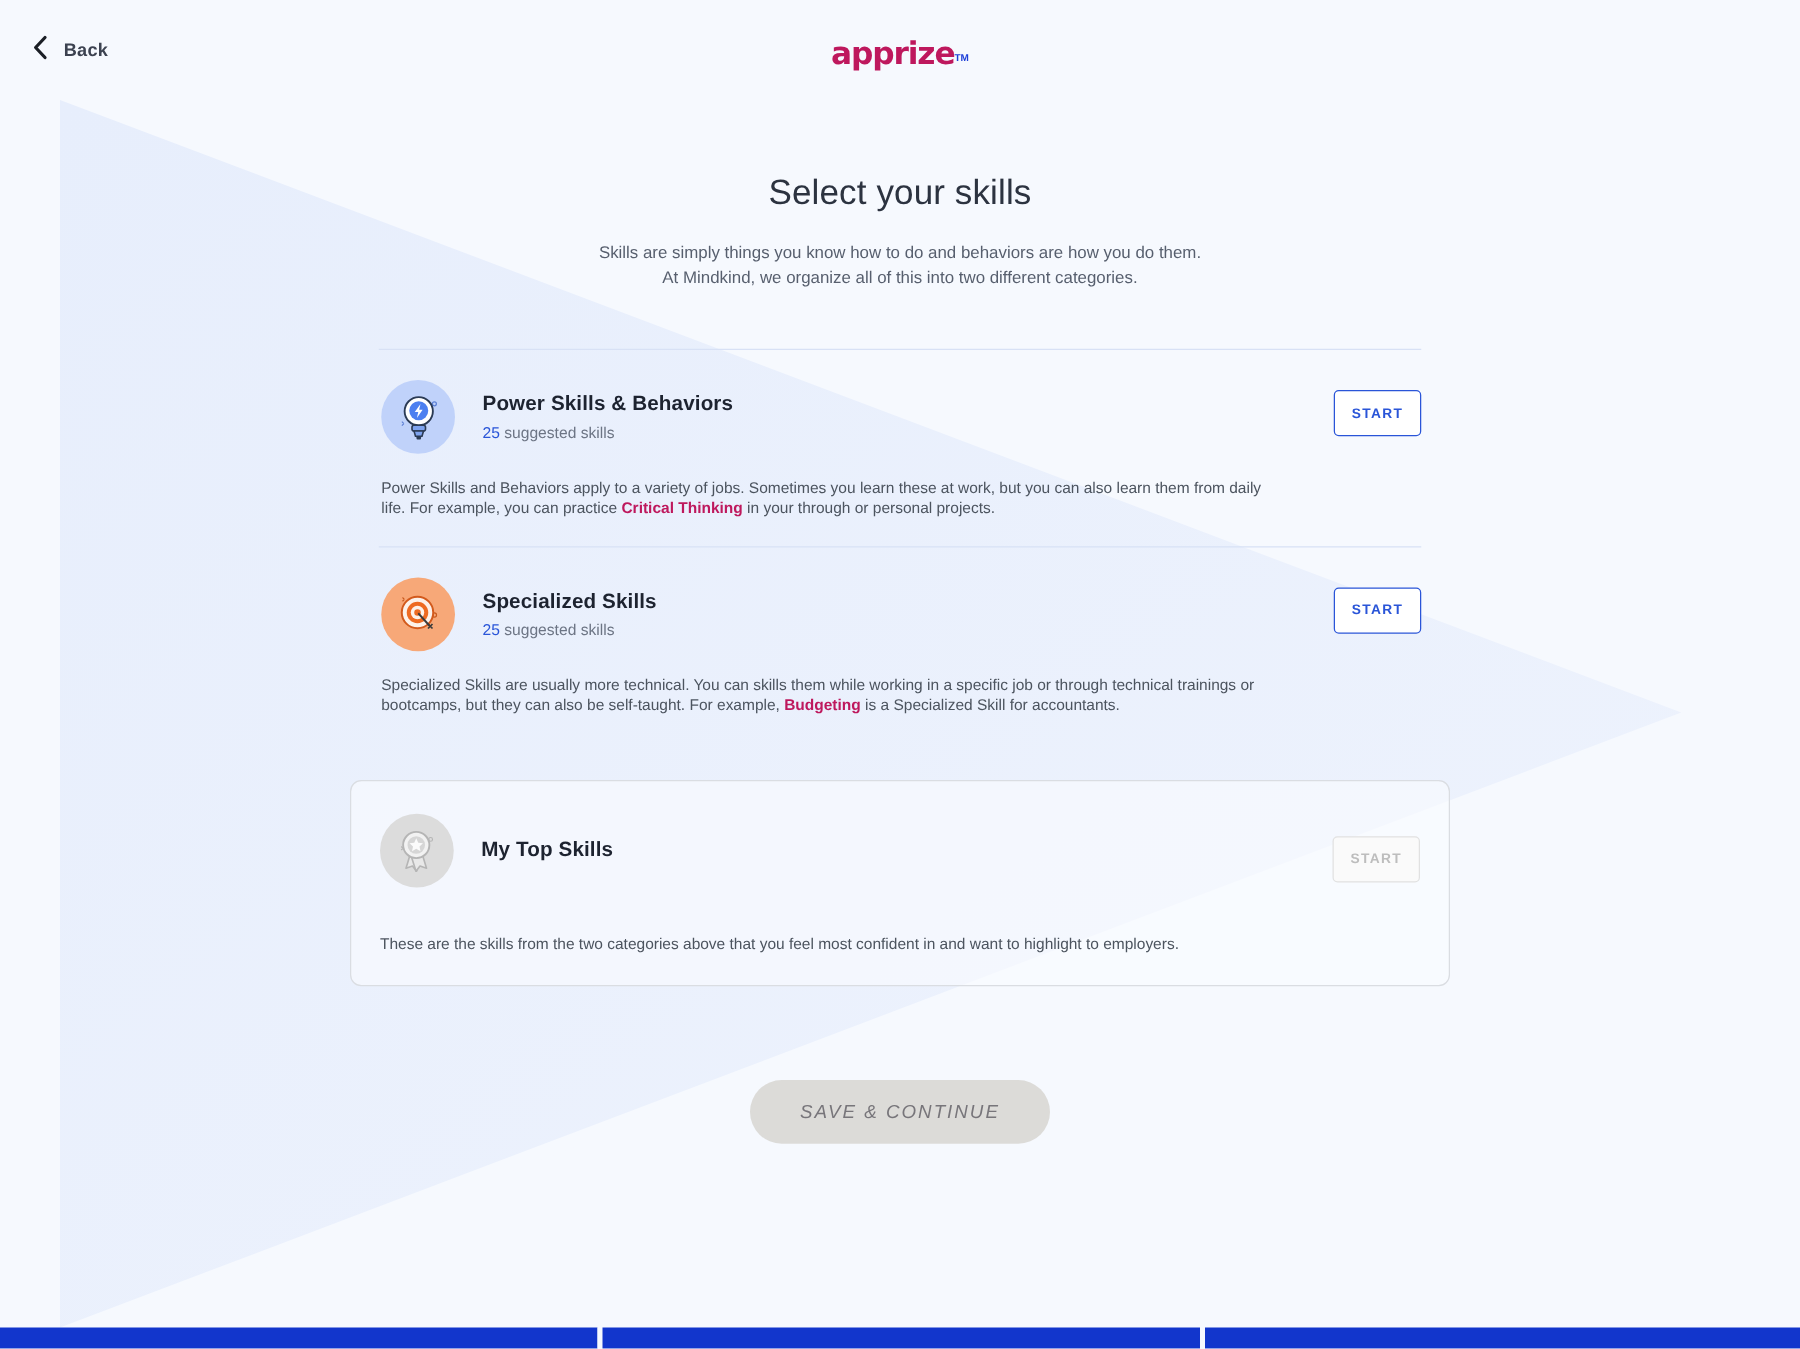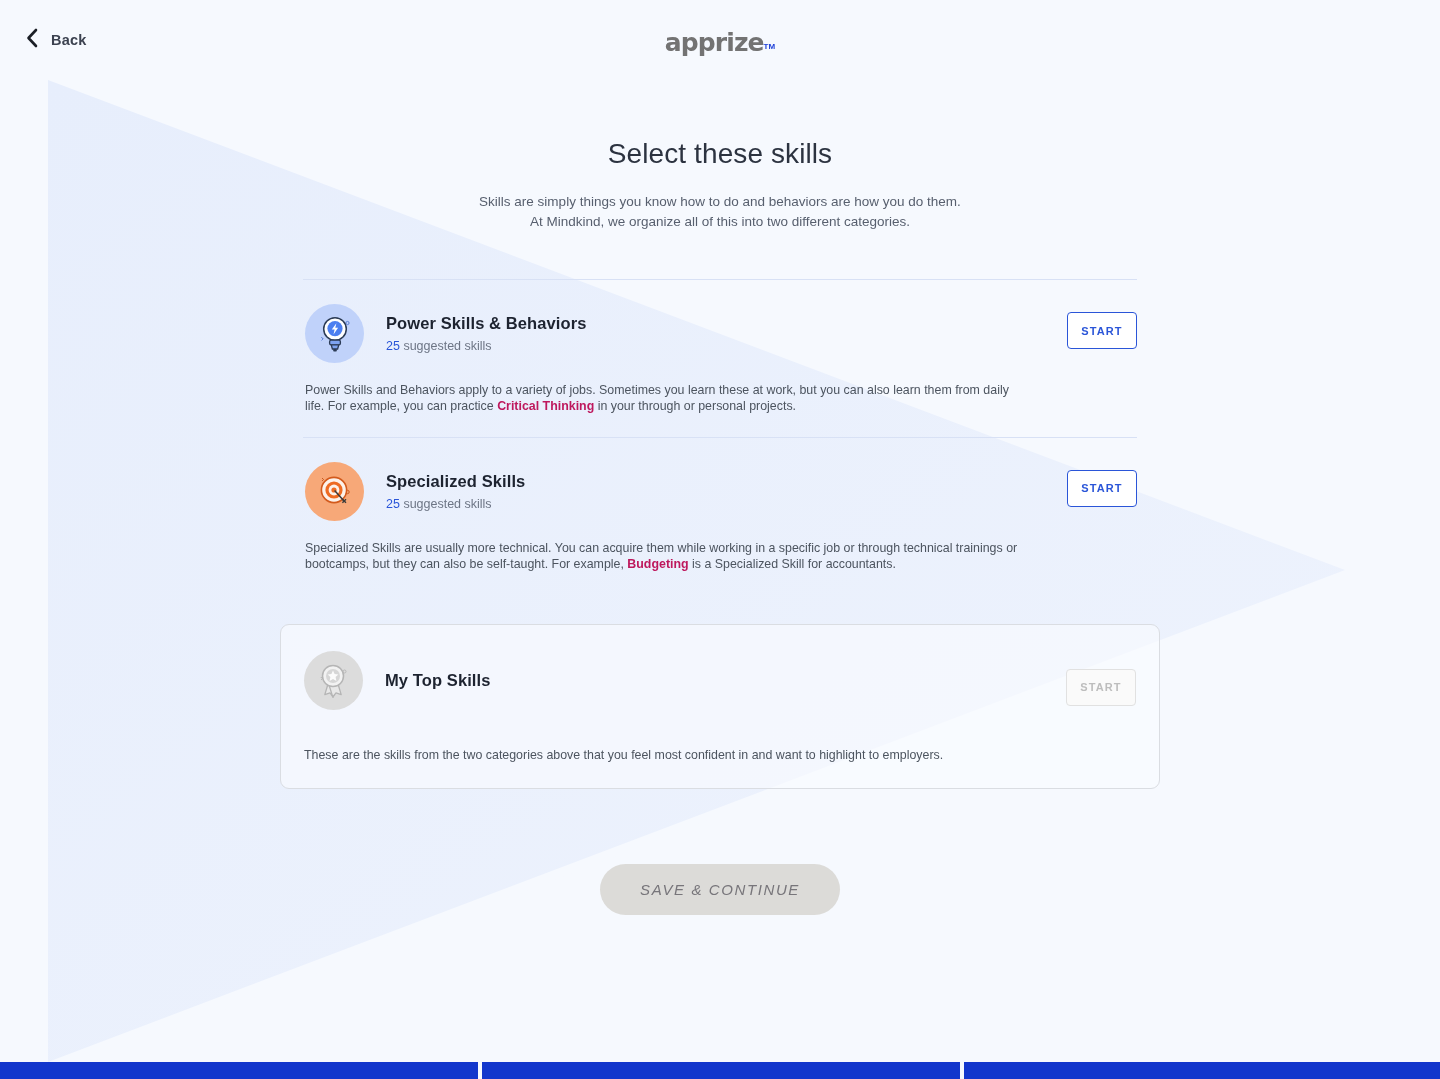--- a/index.html
+++ b/index.html
@@ -55,21 +55,21 @@
     left: 0; top: 28px;
     width: 1440px;
     text-align: center;
     user-select: none;
   }
   .brand-word {
     font-family: "DejaVu Sans", sans-serif;
     font-size: 25px;
     font-weight: 700;
     letter-spacing: -0.9px;
-    color: #737373;
+    color: #be185d;
   }
   .brand-tm {
     font-size: 8px;
     font-weight: 700;
     color: #1e40d8;
     vertical-align: 2px;
     letter-spacing: 0;
   }
 
   
@@ -250,21 +250,21 @@
       </span>
       <span class="back-label">Back</span>
     </div>
     <div class="brand">
       <span class="brand-word">apprize</span><span class="brand-tm">TM</span>
     </div>
   </div>
 
   <div class="content">
 
-    <h1 class="page-title">Select these skills</h1>
+    <h1 class="page-title">Select your skills</h1>
     <div class="page-sub">
       <div>Skills are simply things you know how to do and behaviors are how you do them.</div>
       <div>At Mindkind, we organize all of this into two different categories.</div>
     </div>
 
     <div class="list">
 
       <div class="divider"></div>
 
       <div class="row">
@@ -304,21 +304,21 @@
               <circle cx="19" cy="19" r="2.6" fill="#ee6b22"></circle>
               <line x1="19.6" y1="19.6" x2="28.6" y2="29.6" stroke="#3b3b3b" stroke-width="1.5"></line>
               <path d="M27.4,28.2 l3.6,3.6 M31,28.2 l-3.6,3.6" stroke="#3b3b3b" stroke-width="1.4"></path>
             </svg>
           </div>
           <div class="row-titles">
             <div class="row-title">Specialized Skills</div>
             <div class="row-meta"><span class="count">25</span><span> suggested skills</span></div>
           </div>
         </div>
-        <div class="row-desc"><span>Specialized Skills are usually more technical. You can acquire them while working in a specific job or through technical trainings or bootcamps, but they can also be self-taught. For example, </span><b>Budgeting</b><span> is a Specialized Skill for accountants.</span></div>
+        <div class="row-desc"><span>Specialized Skills are usually more technical. You can skills them while working in a specific job or through technical trainings or bootcamps, but they can also be self-taught. For example, </span><b>Budgeting</b><span> is a Specialized Skill for accountants.</span></div>
         <button class="start-btn">START</button>
       </div>
 
     </div>
 
     <div class="boxed">
       <div class="row-head">
         <div class="icon-circle ic-gray">
           <svg width="36" height="40" viewBox="0 0 36 40">
             <path d="M5,20 l1.4,-1.4 M6.4,18.6 l-1.4,-1.4 M5,17.2 l1.4,1.4" stroke="#b5b5b5" stroke-width="0.9" fill="none"></path>

